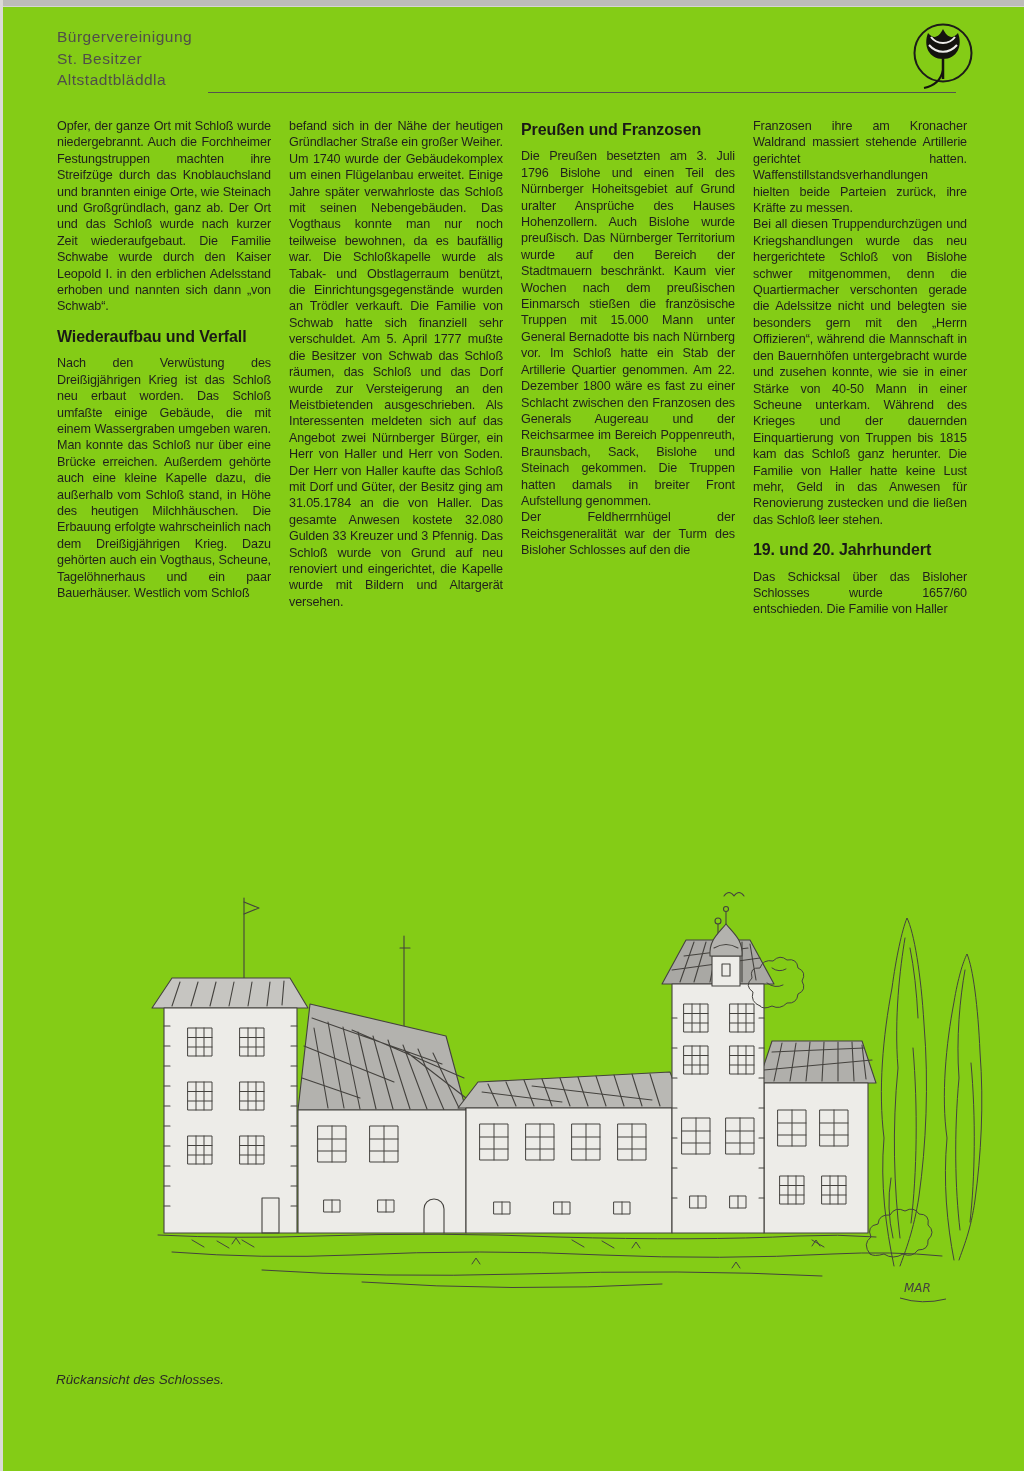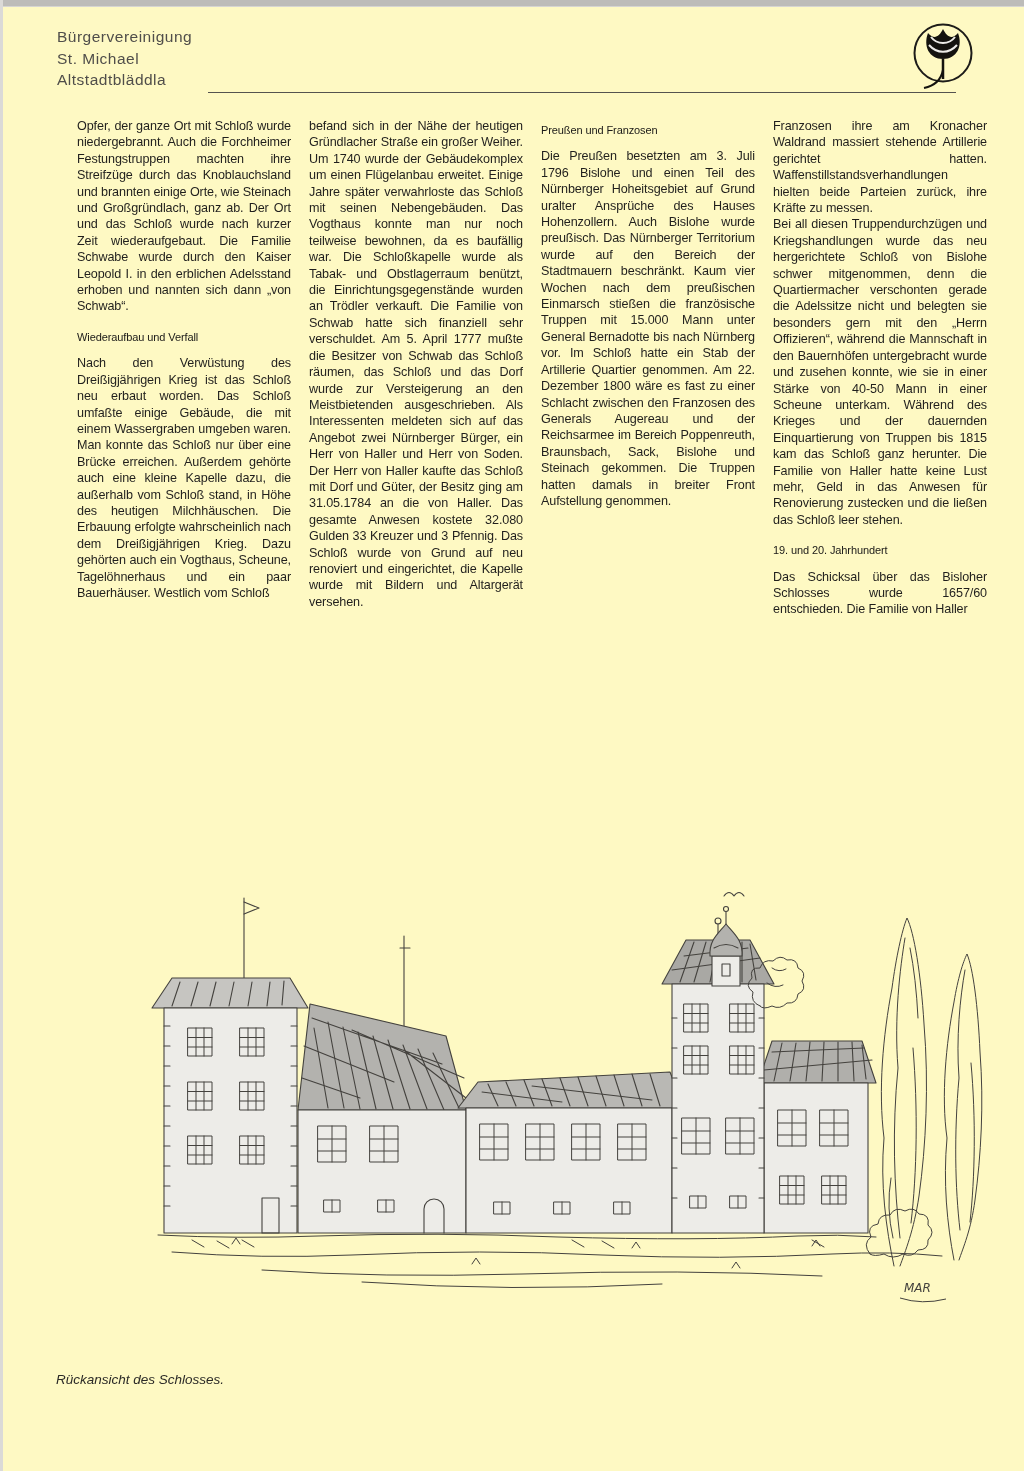--- a/index.html
+++ b/index.html
@@ -1,45 +1,45 @@
 <!DOCTYPE html>
 <html lang="de"><head>
 <meta charset="utf-8">
 <style>
   * { margin:0; padding:0; box-sizing:border-box; }
   html, body { background:#8e8d8b; font-family:"Liberation Sans", sans-serif; }
-  .page { position:relative; width:1024px; height:1471px; background:#fef9c3; overflow:hidden; margin:0 auto; }
+  .page { position:relative; width:1024px; height:1471px; background:#84cc16; overflow:hidden; margin:0 auto; }
   .scan-top { position:absolute; top:0; left:0; right:0; height:7px;
               background:#bdbcb9; border-bottom:1px solid #d6d5d2; }
   .scan-left { position:absolute; top:0; left:0; bottom:0; width:3px; background:#dbdad7; }
   .masthead { position:absolute; left:57px; top:26px; font-size:15.5px; line-height:21.5px;
               letter-spacing:.5px; color:#504e4a; }
   .m-rule { position:absolute; left:208px; top:92px; width:748px; border-top:1.7px solid #55534f; }
   .logo { position:absolute; left:910px; top:22px; }
   .article { position:absolute; left:57px; top:118px; width:910px;
-             display:grid; grid-template-columns:repeat(4,1fr); column-gap:18px;margin-left:20px; }
+             display:grid; grid-template-columns:repeat(4,1fr); column-gap:18px; }
   .col { font-size:12.6px; line-height:16.4px; color:#201f1d; text-align:justify;
          letter-spacing:-.1px; hyphens:auto; }
   .para { margin:0 0 14px; }
   .para.nogap { margin-bottom:0; }
-  .shead { font-size:11px; font-weight:normal; margin:4px 0 10px; color:#1a1917; }
+  .shead { font-size:16px; font-weight:bold; margin:4px 0 10px; color:#1a1917; }
   .drawing { position:absolute; left:112px; top:878px;text-align:center; }
   .caption { position:absolute; left:56px; top:1372px; font-style:italic; font-size:13.5px; color:#2b2a27; }
   .pageno { position:absolute; right:56px; top:1508px; font-size:13.5px; color:#2b2a27; }
 </style>
 </head>
 <body>
 
 <div class="page">
   <div class="scan-top"></div>
   <div class="scan-left"></div>
 
   <header class="masthead">
     <div>Bürgervereinigung</div>
-    <div>St. Michael</div>
+    <div>St. Besitzer</div>
     <div>Altstadtbläddla</div>
   </header>
   <div class="m-rule"></div>
 
   <div class="logo">
     <svg width="66" height="78" viewBox="0 0 66 78">
       <circle cx="33" cy="31" r="28.5" fill="none" stroke="#1d1c19" stroke-width="2"></circle>
       <path d="M33,37 C19,37 13,24 18,11 C24,18 29,15 33,7 C37,15 42,18 48,11 C53,24 47,37 33,37 Z" fill="#14130f"></path>
       <path d="M21,15 C27,23 39,23 45,15" fill="none" stroke="#edece8" stroke-width="2"></path>
       <path d="M19,23 C27,32 39,32 47,23" fill="none" stroke="#edece8" stroke-width="2"></path>
@@ -53,20 +53,21 @@
       <p class="para">Opfer, der ganze Ort mit Schloß wurde niedergebrannt. Auch die Forchheimer Festungstruppen machten ihre Streifzüge durch das Knoblauchsland und brannten einige Orte, wie Steinach und Großgründlach, ganz ab. Der Ort und das Schloß wurde nach kurzer Zeit wiederaufgebaut. Die Familie Schwabe wurde durch den Kaiser Leopold I. in den erblichen Adelsstand erhoben und nannten sich dann „von Schwab“.</p>
       <h3 class="shead">Wiederaufbau und Verfall</h3>
       <p class="para">Nach den Verwüstung des Dreißigjährigen Krieg ist das Schloß neu erbaut worden. Das Schloß umfaßte einige Gebäude, die mit einem Wassergraben umgeben waren. Man konnte das Schloß nur über eine Brücke erreichen. Außerdem gehörte auch eine kleine Kapelle dazu, die außerhalb vom Schloß stand, in Höhe des heutigen Milchhäuschen. Die Erbauung erfolgte wahrscheinlich nach dem Dreißigjährigen Krieg. Dazu gehörten auch ein Vogthaus, Scheune, Tagelöhnerhaus und ein paar Bauerhäuser. Westlich vom Schloß</p>
     </section>
     <section class="col">
       <p class="para">befand sich in der Nähe der heutigen Gründlacher Straße ein großer Weiher. Um 1740 wurde der Gebäudekomplex um einen Flügelanbau erweitet. Einige Jahre später verwahrloste das Schloß mit seinen Nebengebäuden. Das Vogthaus konnte man nur noch teilweise bewohnen, da es baufällig war. Die Schloßkapelle wurde als Tabak- und Obstlagerraum benützt, die Einrichtungsgegenstände wurden an Trödler verkauft. Die Familie von Schwab hatte sich finanziell sehr verschuldet. Am 5. April 1777 mußte die Besitzer von Schwab das Schloß räumen, das Schloß und das Dorf wurde zur Versteigerung an den Meistbietenden ausgeschrieben. Als Interessenten meldeten sich auf das Angebot zwei Nürnberger Bürger, ein Herr von Haller und Herr von Soden. Der Herr von Haller kaufte das Schloß mit Dorf und Güter, der Besitz ging am 31.05.1784 an die von Haller. Das gesamte Anwesen kostete 32.080 Gulden 33 Kreuzer und 3 Pfennig. Das Schloß wurde von Grund auf neu renoviert und eingerichtet, die Kapelle wurde mit Bildern und Altargerät versehen.</p>
     </section>
     <section class="col">
       <h3 class="shead">Preußen und Franzosen</h3>
       <p class="para nogap">Die Preußen besetzten am 3. Juli 1796 Bislohe und einen Teil des Nürnberger Hoheitsgebiet auf Grund uralter Ansprüche des Hauses Hohenzollern. Auch Bislohe wurde preußisch. Das Nürnberger Territorium wurde auf den Bereich der Stadtmauern beschränkt. Kaum vier Wochen nach dem preußischen Einmarsch stießen die französische Truppen mit 15.000 Mann unter General Bernadotte bis nach Nürnberg vor. Im Schloß hatte ein Stab der Artillerie Quartier genommen. Am 22. Dezember 1800 wäre es fast zu einer Schlacht zwischen den Franzosen des Generals Augereau und der Reichsarmee im Bereich Poppenreuth, Braunsbach, Sack, Bislohe und Steinach gekommen. Die Truppen hatten damals in breiter Front Aufstellung genommen.</p>
+      <p class="para">Der Feldherrnhügel der Reichsgeneralität war der Turm des Bisloher Schlosses auf den die</p>
     </section>
     <section class="col">
       <p class="para nogap">Franzosen ihre am Kronacher Waldrand massiert stehende Artillerie gerichtet hatten. Waffenstillstandsverhandlungen hielten beide Parteien zurück, ihre Kräfte zu messen.</p>
       <p class="para">Bei all diesen Truppendurchzügen und Kriegshandlungen wurde das neu hergerichtete Schloß von Bislohe schwer mitgenommen, denn die Quartiermacher verschonten gerade die Adelssitze nicht und belegten sie besonders gern mit den „Herrn Offizieren“, während die Mannschaft in den Bauernhöfen untergebracht wurde und zusehen konnte, wie sie in einer Stärke von 40-50 Mann in einer Scheune unterkam. Während des Krieges und der dauernden Einquartierung von Truppen bis 1815 kam das Schloß ganz herunter. Die Familie von Haller hatte keine Lust mehr, Geld in das Anwesen für Renovierung zustecken und die ließen das Schloß leer stehen.</p>
       <h3 class="shead">19. und 20. Jahrhundert</h3>
       <p class="para">Das Schicksal über das Bisloher Schlosses wurde 1657/60 entschieden. Die Familie von Haller</p>
     </section>
   </main>
 
   <figure class="drawing">

